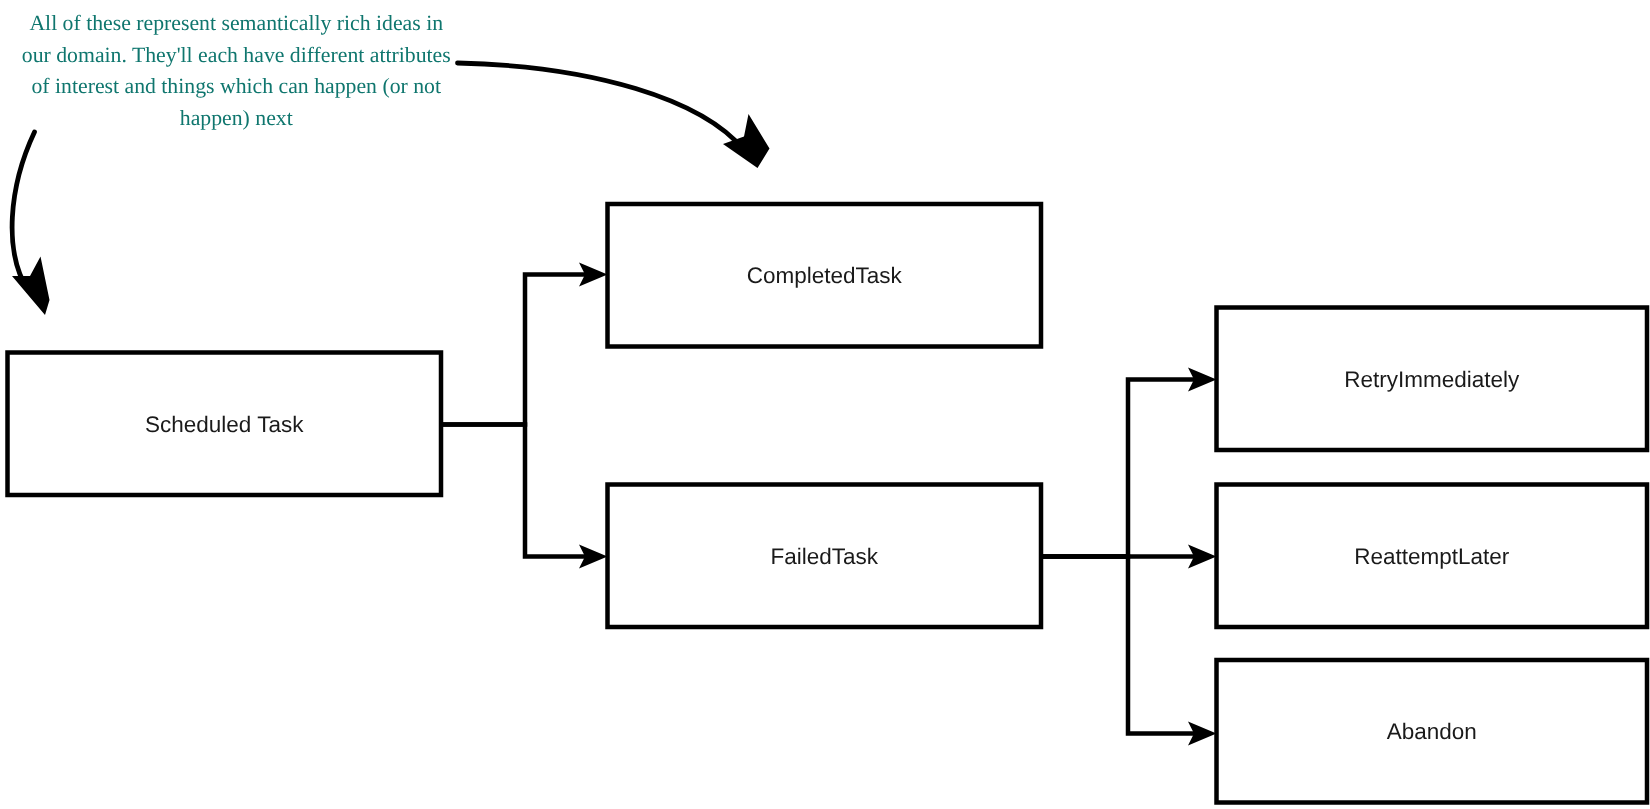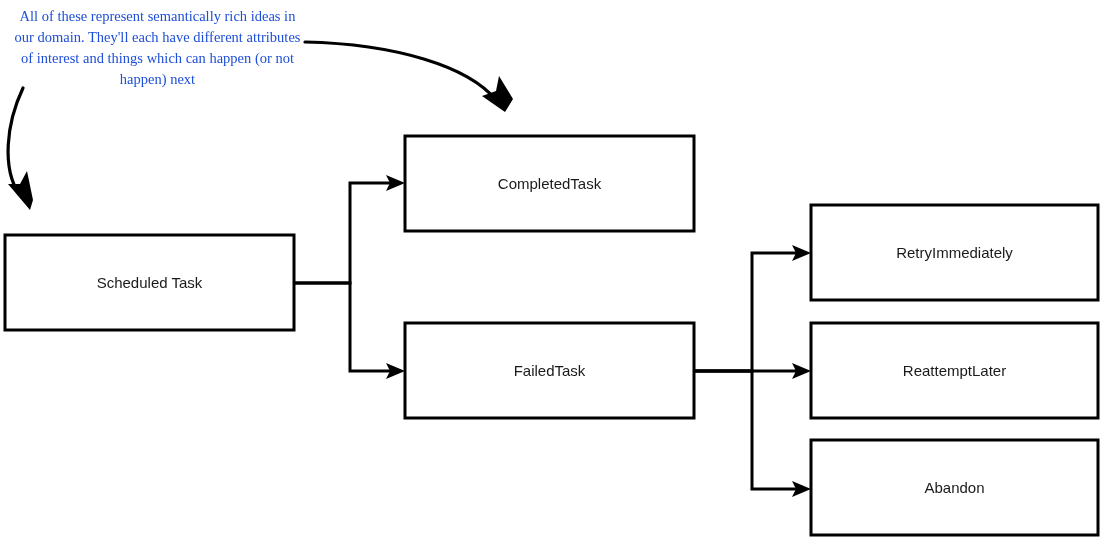--- a/index.html
+++ b/index.html
@@ -61,21 +61,21 @@
   }
   #annotation-text {
     position: absolute;
     left: 10px;
     top: 6px;
     width: 295px;
     text-align: center;
     font-family: "Liberation Serif", serif;
     font-size: 14.5px;
     line-height: 1.45;
-    color: #1d4ed8;
+    color: #0f766e;
     white-space: pre-line;
   }
 </style>
 </head>
 <body>
 
 <div id="canvas">
 
   <svg id="diagram-svg" viewBox="0 0 1100 539">
 

